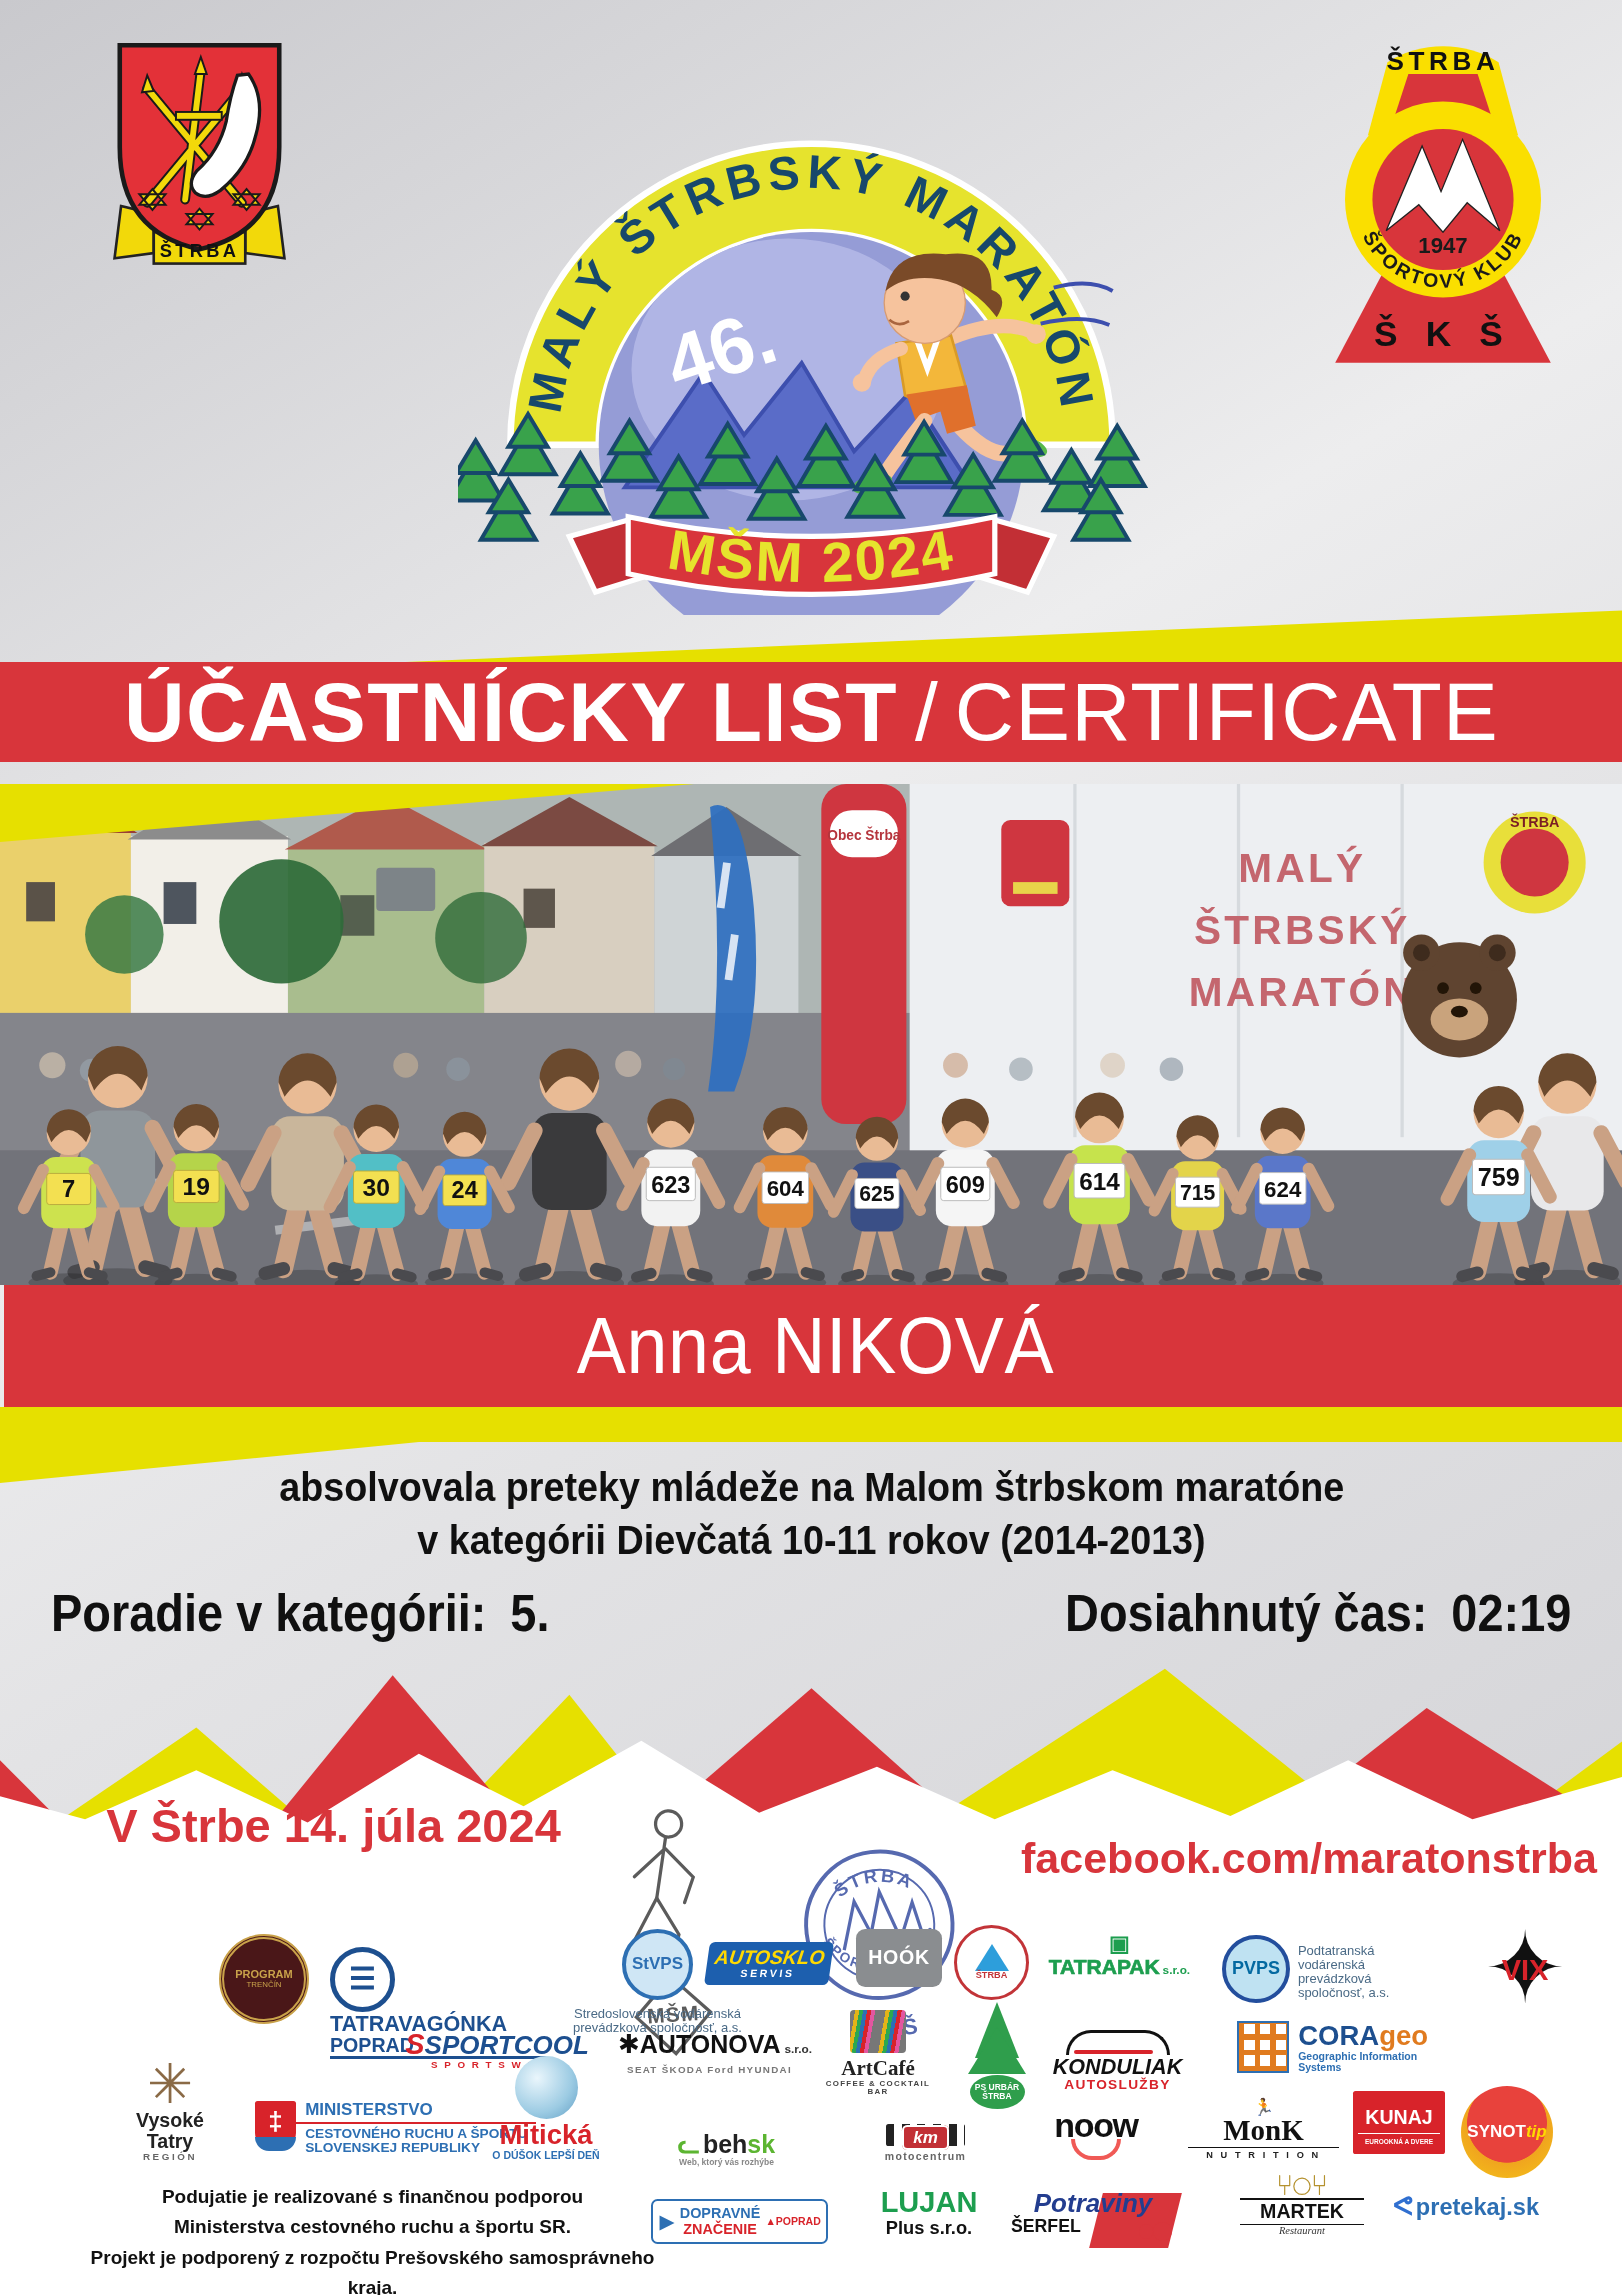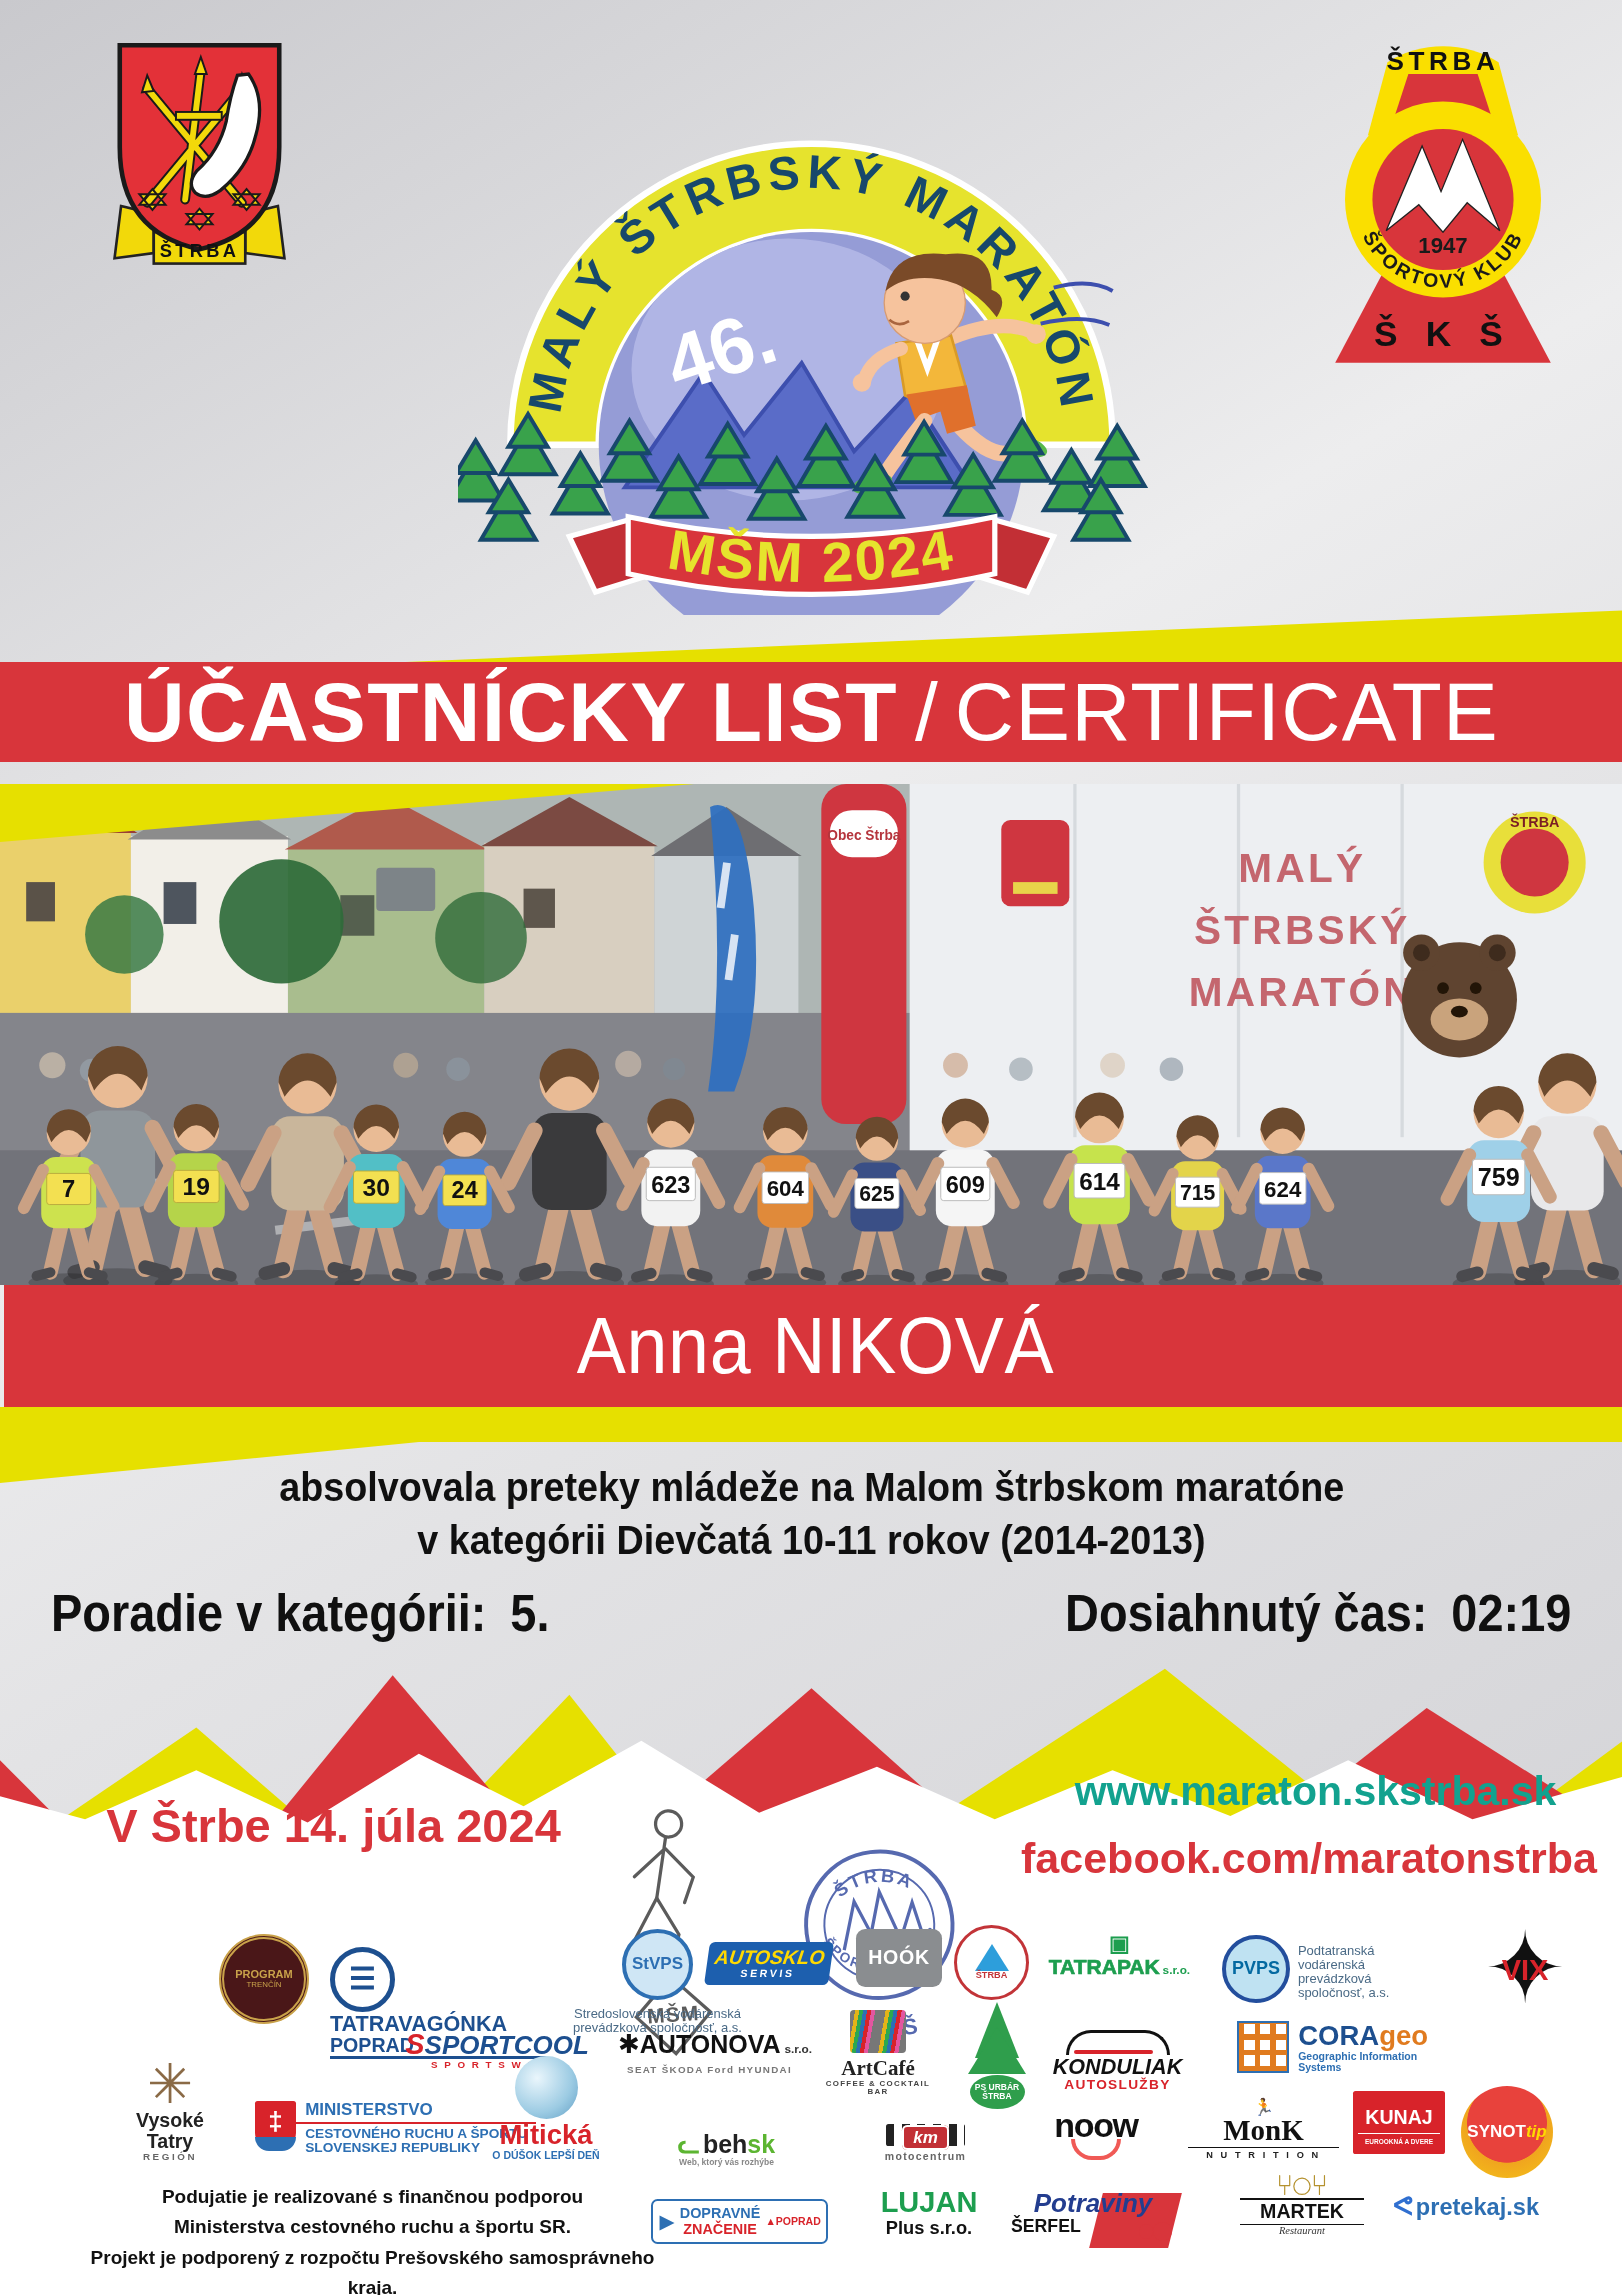--- a/index.html
+++ b/index.html
@@ -399,21 +399,20 @@
       <text font-size="28" font-weight="700" fill="#3f55a5" letter-spacing="4">
         <textPath href="#stArcTop" startOffset="50%" text-anchor="middle">ŠTRBA</textPath>
       </text>
       <text x="120" y="272" font-size="26" font-weight="700" fill="#3f55a5" text-anchor="middle">1947</text>
       <text font-size="21" font-weight="700" fill="#3f55a5" letter-spacing="3">
         <textPath href="#stArcBot" startOffset="50%" text-anchor="middle">ŠPORTOVÝ KLUB</textPath>
       </text>
       <text x="120" y="372" font-size="34" font-weight="700" fill="#3f55a5" letter-spacing="9" text-anchor="middle">ŠKŠ</text>
     </svg>
 
-    <div class="weburl">www.maraton.skstrba.sk</div>
     <div class="fburl">facebook.com/maratonstrba</div>
 
     <div class="sp" style="left:219px;top:285px;width:85px">
       <div class="circ" style="width:80px;height:80px;background:#4a1718;border:5.2px double #c9a24a;flex-direction:column;">
         <span style="color:#c9a24a;font-size:11px;font-weight:800">PROGRAM</span>
         <span style="color:#c9a24a;font-size:7.9px">TRENČÍN</span>
       </div>
     </div>
     <div class="sp" style="left:330px;top:298px;width:216px;text-align:left">
       <div class="circ" style="width:55px;height:55px;border:5.2px solid #1d4f8f;float:left;margin-right:7.9px;color:#1d4f8f;font-size:30px;font-weight:800">☰</div>

